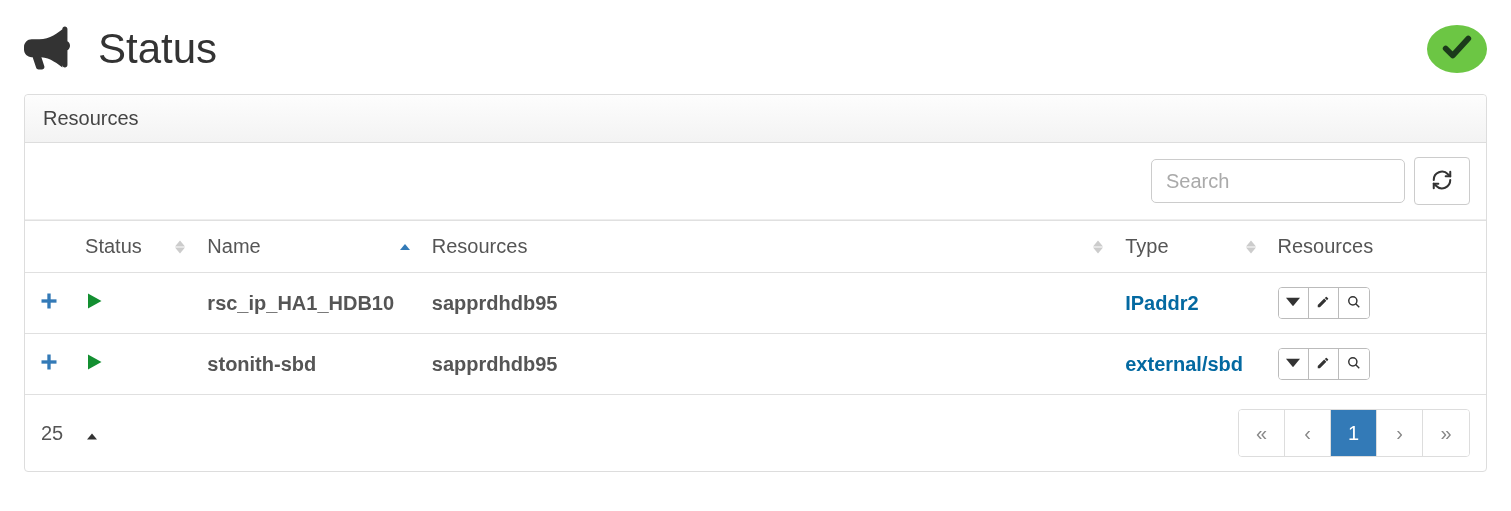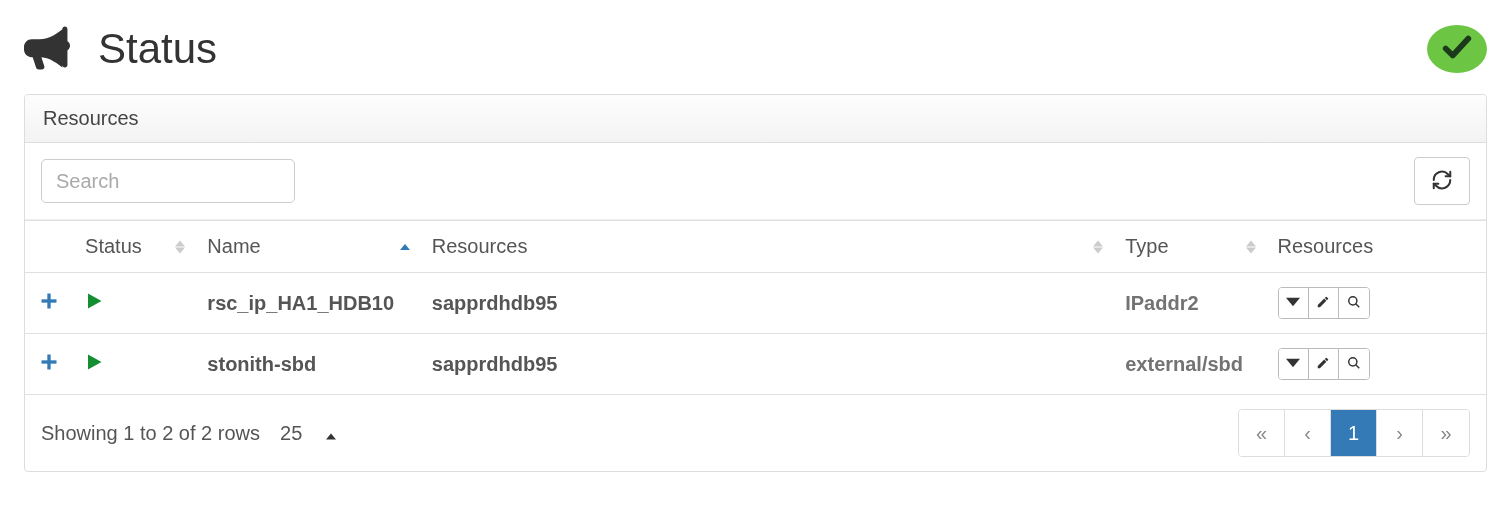--- a/index.html
+++ b/index.html
@@ -45,24 +45,25 @@
     background: linear-gradient(#fdfdfd, #f3f3f3);
     border-bottom: 1px solid #ddd;
     padding: 12px 18px;
     font-size: 20px;
     font-weight: 400;
     color: #444;
     border-radius: 4px 4px 0 0;
   }
   .panel-tools {
     display: flex;
-    justify-content: space-between;
+    justify-content: flex-end;
     align-items: center;
     padding: 14px 16px;
     border-bottom: 1px solid #eee;
+    gap: 9px;
   }
   .search-input {
     width: 254px;
     height: 44px;
     border: 1px solid #ccc;
     border-radius: 5px;
     padding: 0 14px;
     font-size: 20px;
     color: #555;
   }
@@ -109,21 +110,21 @@
   }
   .sort-icons svg { width: 10px; height: 7px; }
   .status-col { width: 122px; padding-left: 10px; }
   .name-col   { width: 224px; }
   .loc-col    { width: 692px; }
   .type-col   { width: 152px; }
   .ops-col    { width: 220px; }
   .expand-plus { width: 48px; text-align: center; }
   .expand-plus svg, .play-icon svg { width: 20px; height: 20px; }
   .play-icon svg { width: 18px; height: 18px; }
-  .link { color: #737373; text-decoration: none; cursor: pointer; }
+  .link { color: #0369a1; text-decoration: none; cursor: pointer; }
   .btn-group {
     display: inline-flex;
     border: 1px solid #bbb;
     border-radius: 4px;
     overflow: hidden;
   }
   .btn-group button {
     background: #fff;
     border: none;
     border-right: 1px solid #bbb;
@@ -347,21 +348,20 @@
                   </svg></span>
               </button>
           </div>
         </td>
       </tr>
     </tbody>
   </table>
 
   <div class="table-footer">
     <div class="footer-left">
-      <span>Showing 1 to 2 of 2 rows</span>
       <span class="page-size">
         <span>25</span>
         <span><svg width="10" height="7" viewBox="0 0 10 6">
               <polygon points="5,0 10,6 0,6" fill="#333"></polygon>
             </svg></span>
       </span>
     </div>
     <div class="pagination">
       <button>«</button>
       <button>‹</button>

